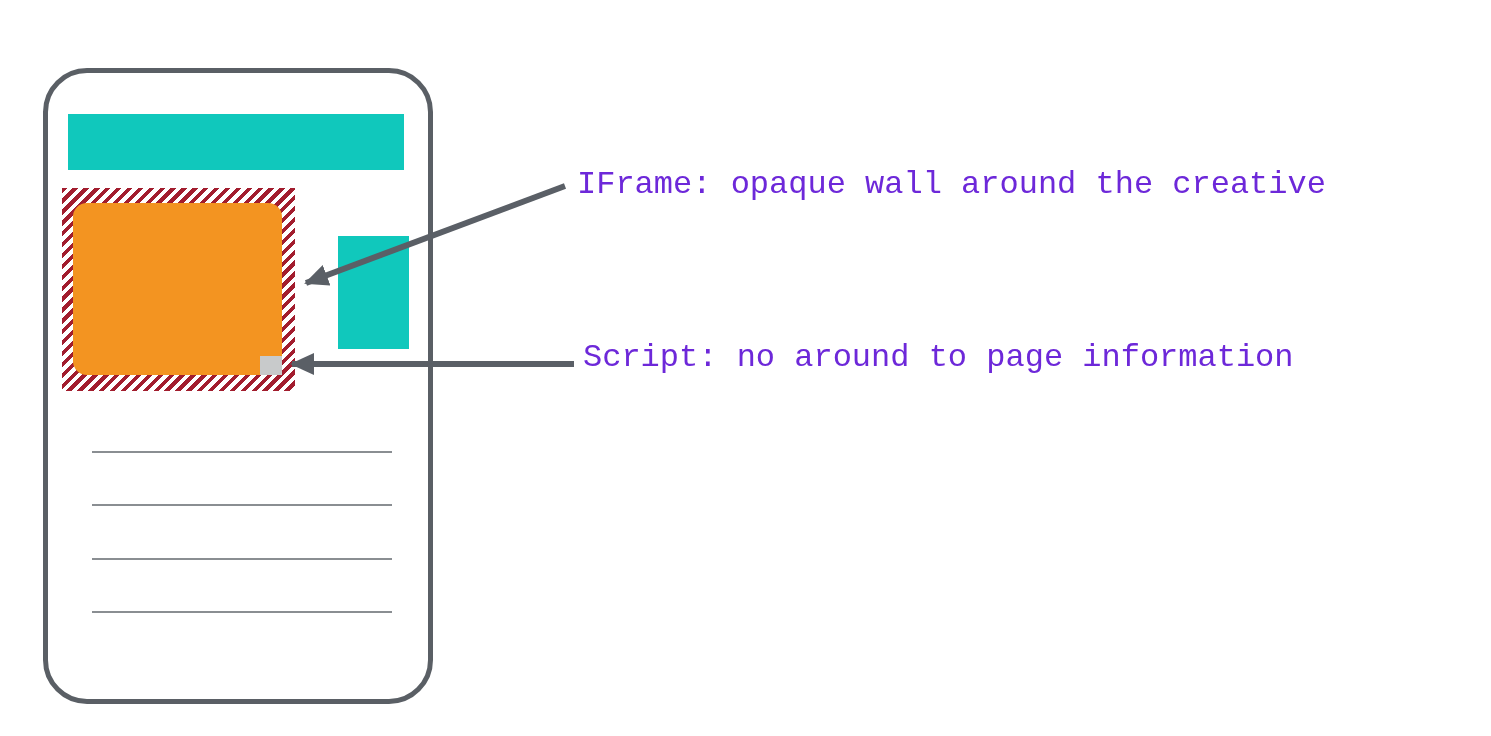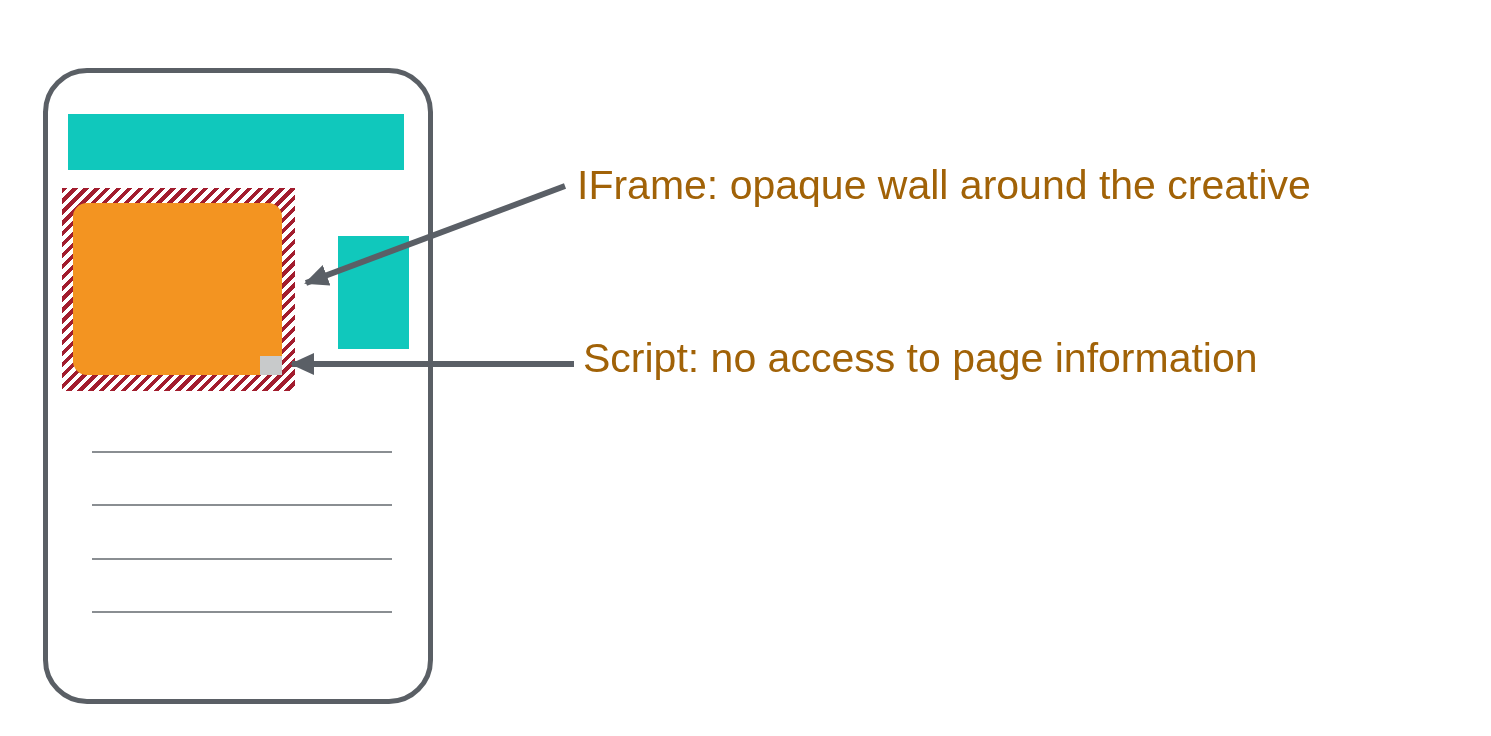--- a/index.html
+++ b/index.html
@@ -88,24 +88,25 @@
     width: 300px;
     height: 2px;
     background: var(--line_gray, #8a8e92);
   }
   .text-line.l1 { top: 451px; }
   .text-line.l2 { top: 504px; }
   .text-line.l3 { top: 558px; }
   .text-line.l4 { top: 611px; }
   .annotation {
     position: absolute;
-    font-size: 41px;
+    font-size: 32px;
     line-height: 44px;
-    color: #a16207;
+    color: #6d28d9;
     white-space: nowrap;
+    font-family: Liberation Mono, monospace;
   }
   .annotation.iframe-label {
     left: 577px;
     top: 163px;
   }
   .annotation.script-label {
     left: 583px;
     top: 336px;
   }
   .arrows-overlay {
@@ -140,21 +141,21 @@
 
   <div class="side-block"></div>
 
   <div class="text-line l1"></div>
   <div class="text-line l2"></div>
   <div class="text-line l3"></div>
   <div class="text-line l4"></div>
 
   <div class="annotation iframe-label">IFrame: opaque wall around the creative</div>
 
-  <div class="annotation script-label">Script: no access to page information</div>
+  <div class="annotation script-label">Script: no around to page information</div>
 
   <svg class="arrows-overlay" viewBox="0 0 1491 736" xmlns="http://www.w3.org/2000/svg">
     <defs>
       <marker id="arrowhead" markerUnits="userSpaceOnUse" markerWidth="24" markerHeight="22" refX="22" refY="11" orient="auto">
         <polygon points="0,0 24,11 0,22" fill="#5a5f66"></polygon>
       </marker>
     </defs>
     <line class="arrow-line" x1="565" y1="186" x2="306" y2="283" marker-end="url(#arrowhead)"></line>
     <line class="arrow-line" x1="574" y1="364" x2="292" y2="364" marker-end="url(#arrowhead)"></line>
   </svg>

